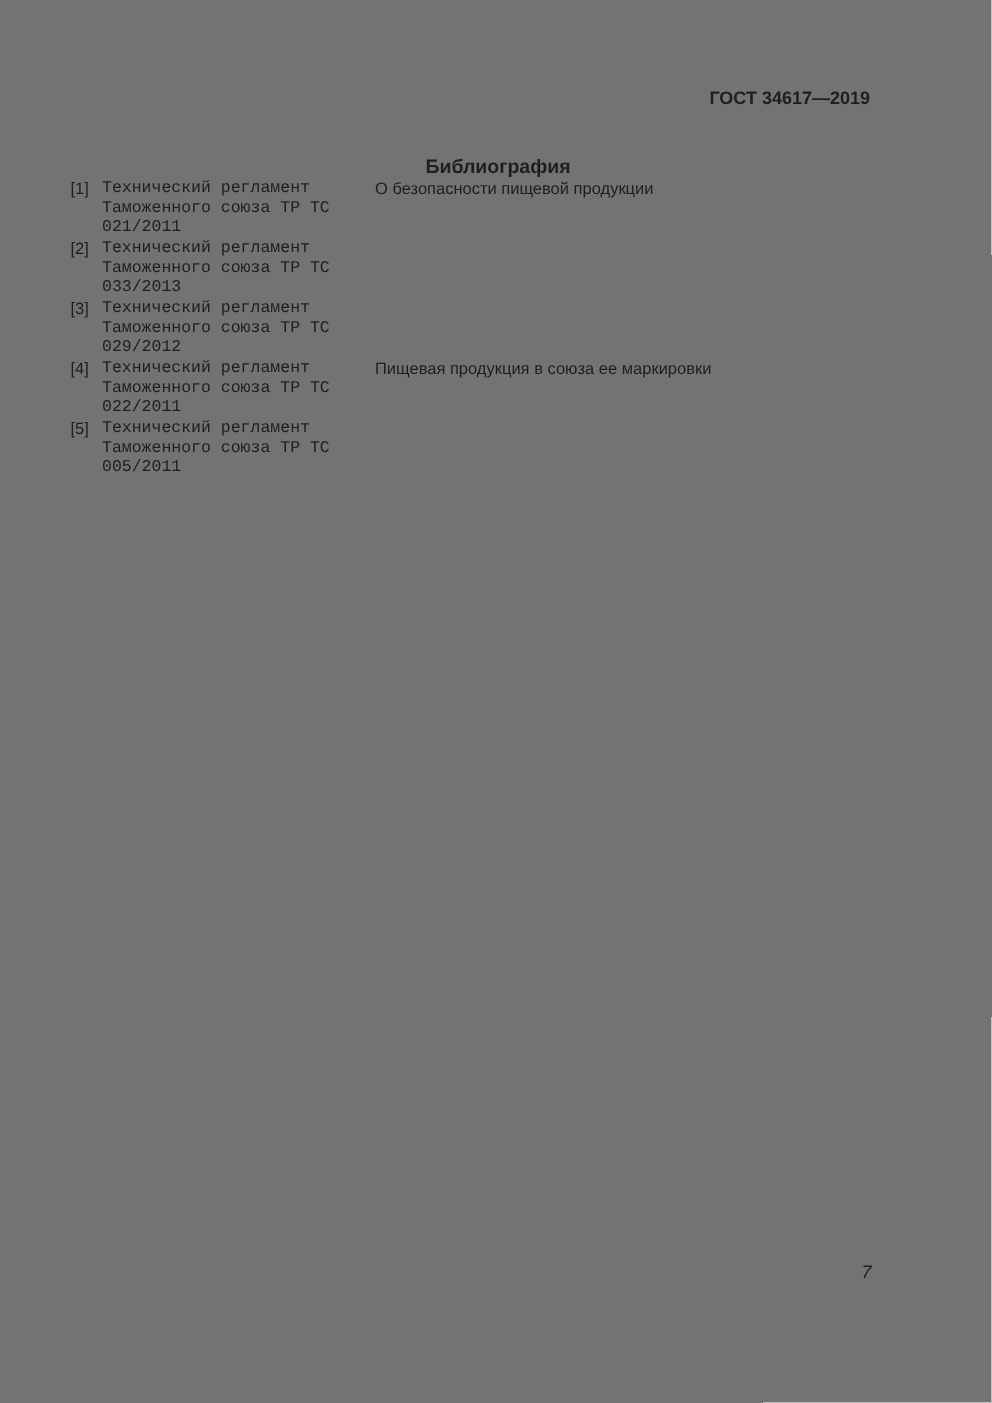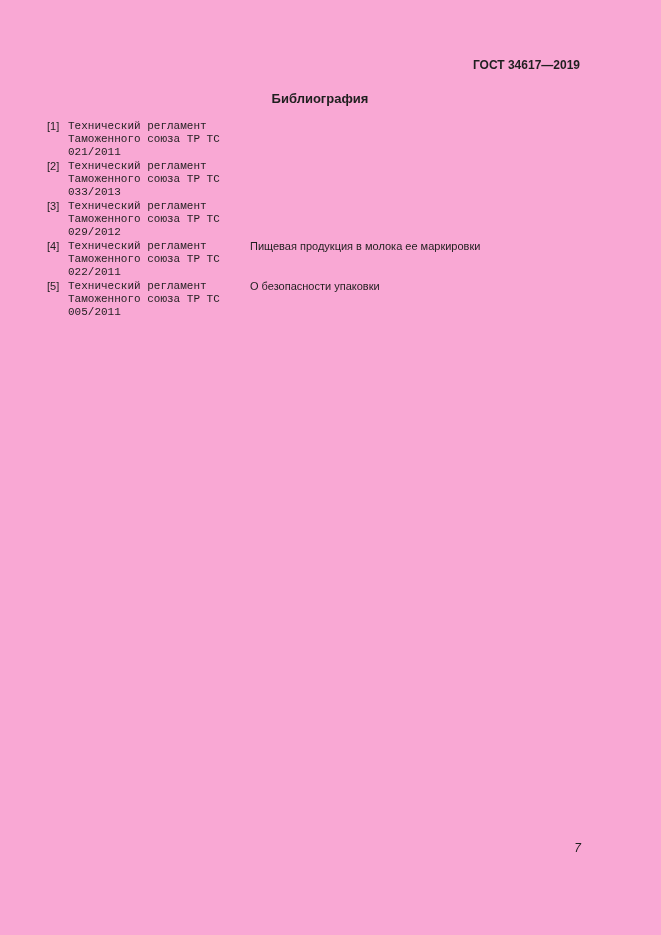--- a/index.html
+++ b/index.html
@@ -4,42 +4,42 @@
 <style>
   html, body {
     margin: 0;
     padding: 0;
     background: #ffffff;
   }
   .page {
     position: relative;
     width: 661px;
     height: 935px;
-    background: #f9a8d4;
+    background: #737373;
     font-family: "Liberation Sans", "DejaVu Sans", sans-serif;
     font-size: 11px;
     line-height: 13px;
     color: #1f1f1f;
     overflow: hidden;
   }
   .doc-header {
     position: absolute;
     top: 58px;
     right: 81px;
     font-size: 12px;
     line-height: 14px;
     font-weight: bold;
     white-space: nowrap;
   }
   .doc-title {
     position: absolute;
     top: 87px;
     left: 47px;
     width: 538px;
-    margin: 4px;
+    margin: 16px;
     text-align: center;
     font-size: 13px;
     line-height: 15px;
     font-weight: bold;
   }
   .bib-list {
     position: absolute;
     top: 120px;
     left: 47px;
     width: 538px;
@@ -82,45 +82,45 @@
   <div class="doc-header">ГОСТ 34617—2019</div>
 
   <h1 class="doc-title">Библиография</h1>
 
   <div class="bib-list">
 
     <div class="bib-entry">
       <span class="bib-ref">[1]</span>
       <span class="bib-source">Технический регламент
 Таможенного союза ТР ТС 021/2011</span>
+      <span class="bib-desc">О безопасности пищевой продукции</span>
     </div>
 
     <div class="bib-entry">
       <span class="bib-ref">[2]</span>
       <span class="bib-source">Технический регламент
 Таможенного союза ТР ТС 033/2013</span>
     </div>
 
     <div class="bib-entry">
       <span class="bib-ref">[3]</span>
       <span class="bib-source">Технический регламент
 Таможенного союза ТР ТС 029/2012</span>
     </div>
 
     <div class="bib-entry">
       <span class="bib-ref">[4]</span>
       <span class="bib-source">Технический регламент
 Таможенного союза ТР ТС 022/2011</span>
-      <span class="bib-desc">Пищевая продукция в молока ее маркировки</span>
+      <span class="bib-desc">Пищевая продукция в союза ее маркировки</span>
     </div>
 
     <div class="bib-entry">
       <span class="bib-ref">[5]</span>
       <span class="bib-source">Технический регламент
 Таможенного союза ТР ТС 005/2011</span>
-      <span class="bib-desc">О безопасности упаковки</span>
     </div>
 
   </div>
 
   <div class="page-number">7</div>
 
 </div>
 
 </body></html>

